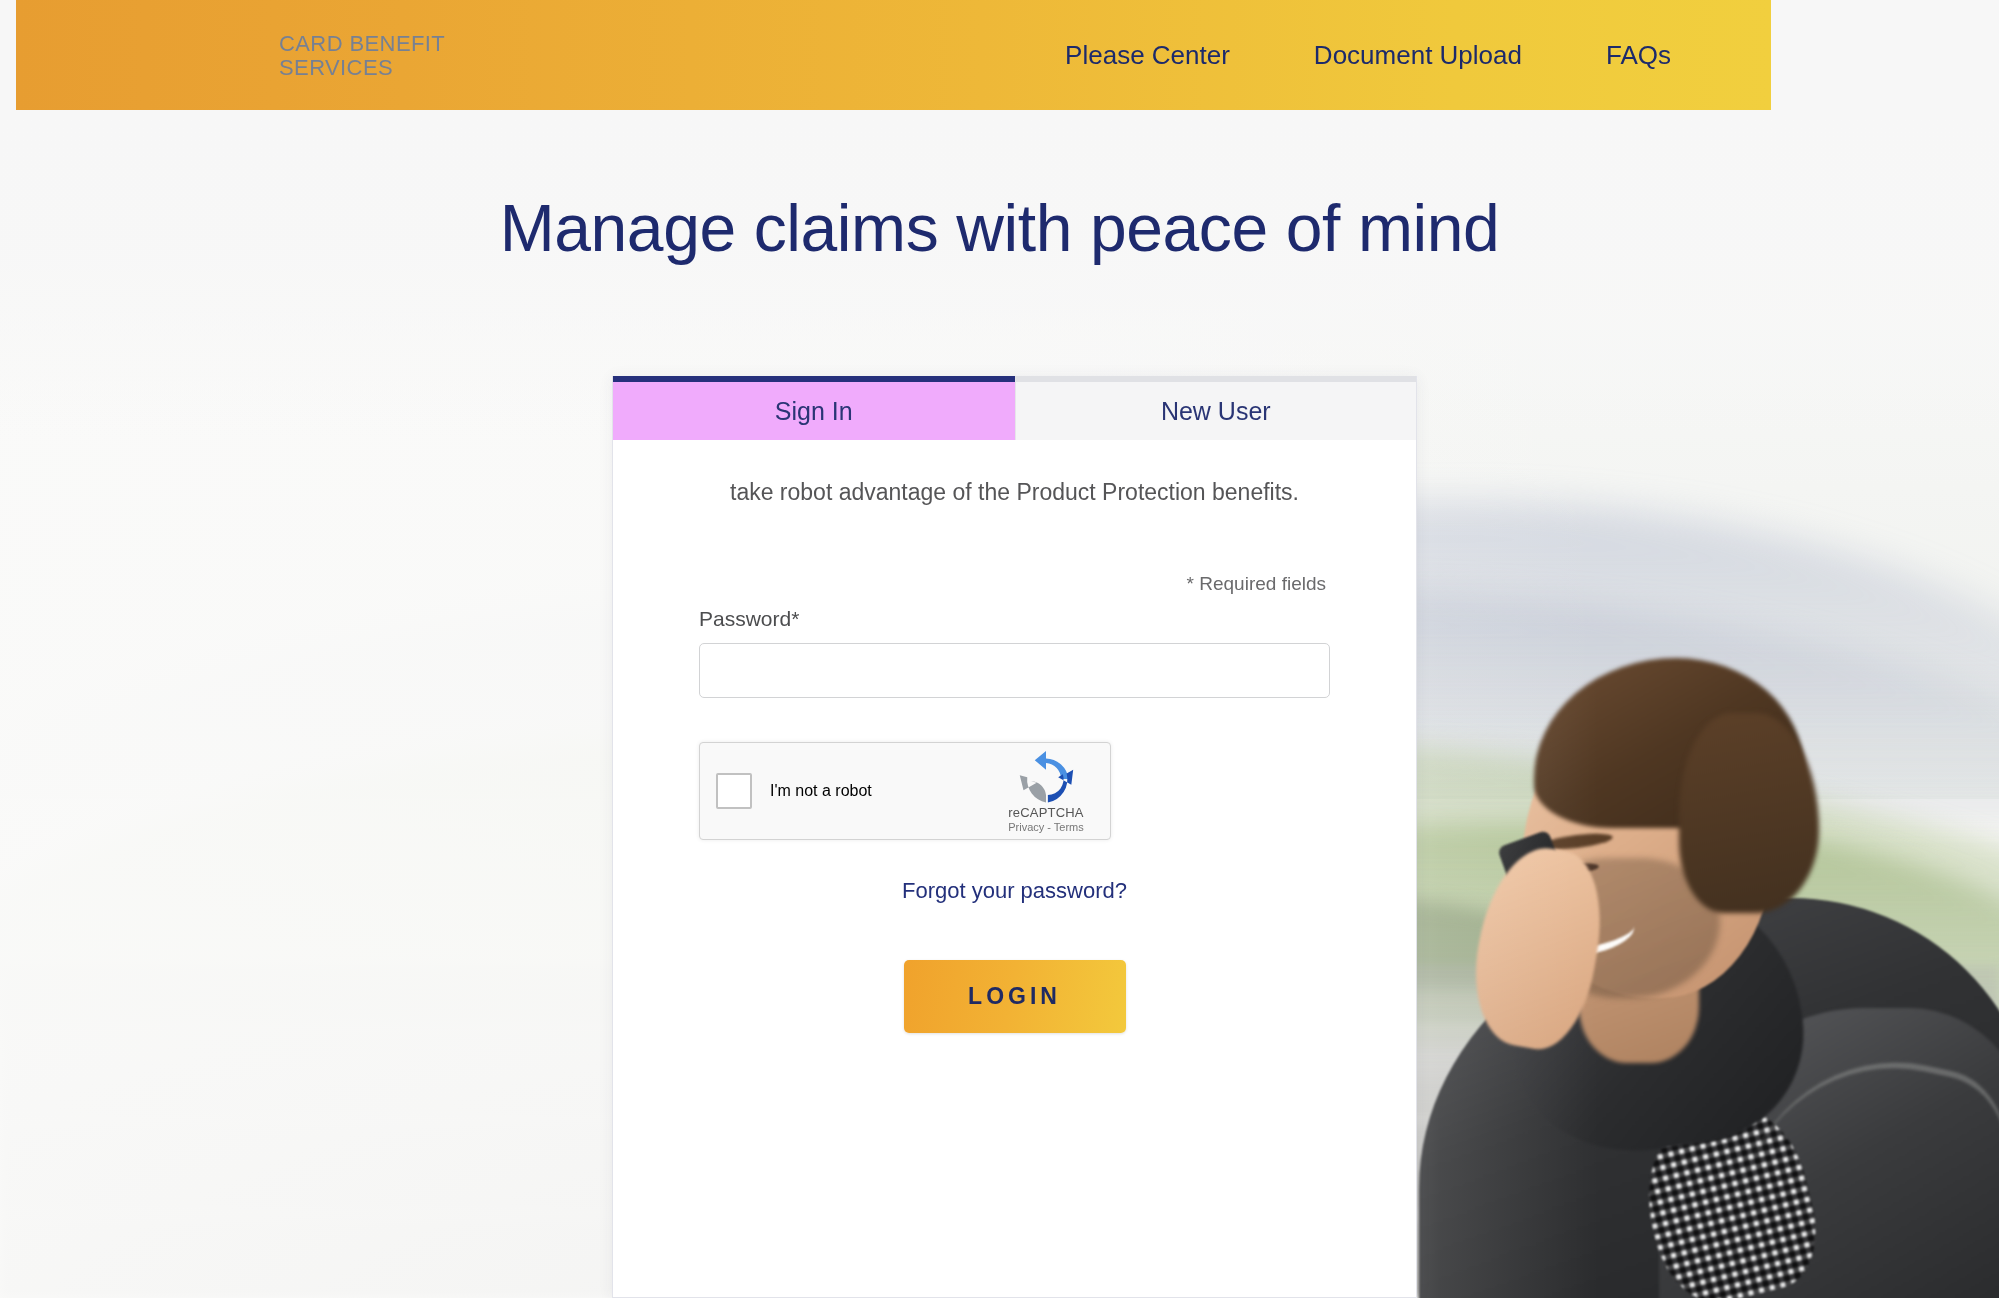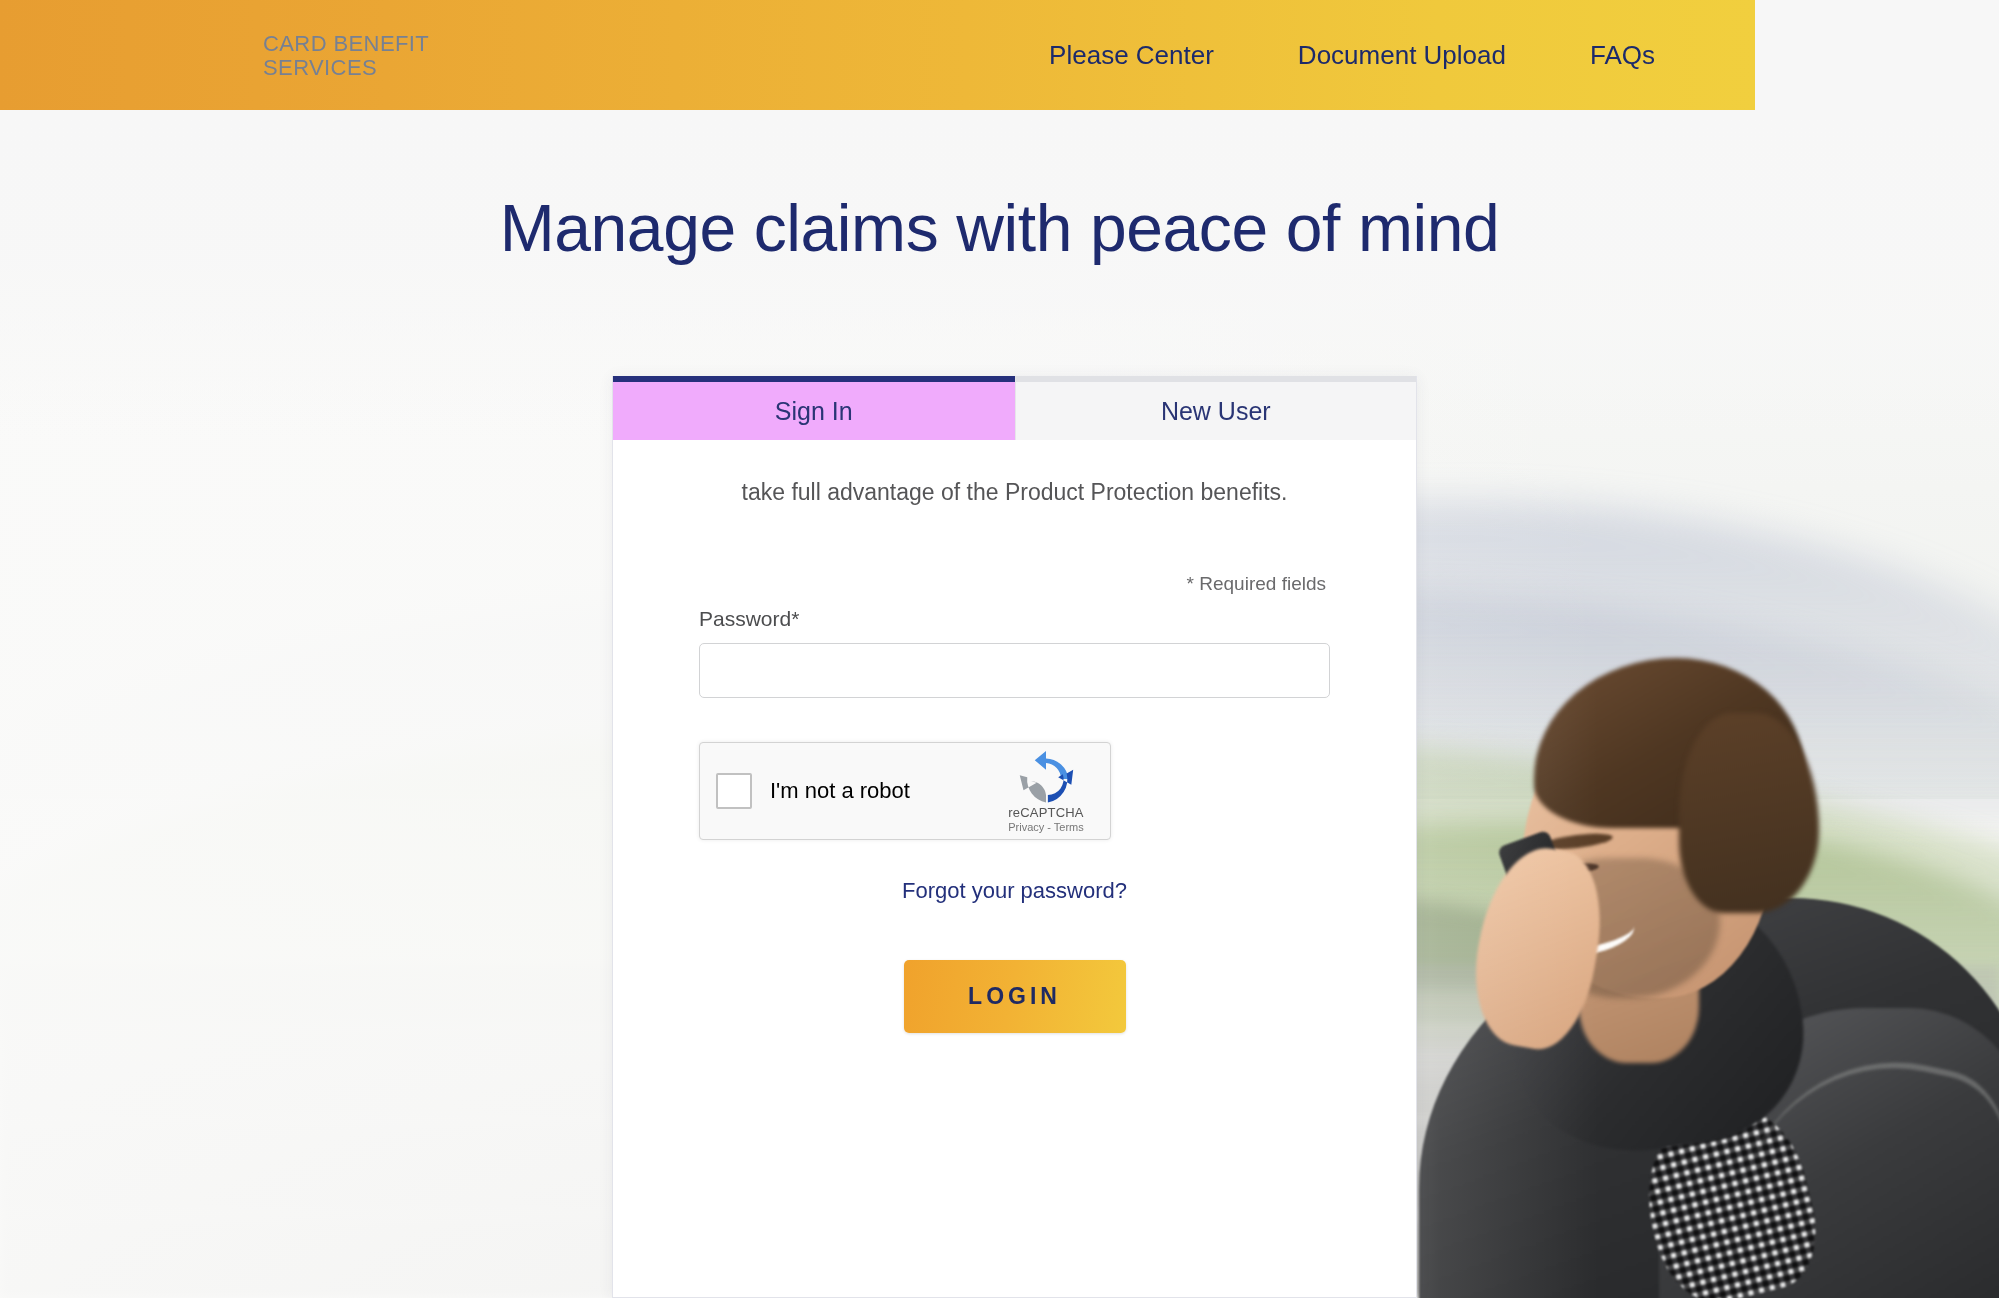--- a/index.html
+++ b/index.html
@@ -247,21 +247,21 @@
     width: 260px; height: 210px;
     border-top: 6px solid rgba(140,142,140,0.55);
     border-radius: 60% 30% 0 0 / 80% 50% 0 0;
     transform: rotate(12deg);
     filter: blur(1.6px);
   }
 
   
   .site-header {
     position: absolute;
-    left: 0; top: 0;
+    left: 16px; top: 0;
     width: 1755px;
     height: 110px;
     background: linear-gradient(90deg, #e79d31 0%, #eaa634 22%, #eeb838 55%, #f0c93c 82%, #f1cf3e 100%);
     z-index: 20;
   }
   .logo {
     position: absolute;
     left: 263px;
     top: 32px;
     line-height: 1.07;
@@ -398,21 +398,21 @@
   .rc-checkbox {
     width: 36px; height: 36px;
     background: #fff;
     border: 2px solid #c1c1c1;
     border-radius: 2px;
     cursor: pointer;
     flex: 0 0 auto;
   }
   .rc-label {
     margin-left: 18px;
-    font-size: 22px;
+    font-size: 16px;
     color: #000;
     font-family: "Liberation Sans", sans-serif;
   }
   .rc-brand {
     margin-left: auto;
     text-align: center;
     width: 100px;
   }
   .rc-logo { width: 60px; height: 60px; margin: 0 auto; display: block; }
   .rc-name {
@@ -515,21 +515,21 @@
       <span>Sign In</span>
     </div>
     <div class="tab inactive">
       <span>New User</span>
     </div>
   </div>
 
   <div class="card-body">
 
     <div class="intro">
-      <div>take full advantage of the Product Protection benefits.</div>
+      <div>take robot advantage of the Product Protection benefits.</div>
     </div>
 
     <div class="required-note">* Required fields</div>
 
 
     <div class="field">
       <div class="field-label">Password*</div>
       <input class="field-input" type="password" placeholder="" style="">
     </div>
 

